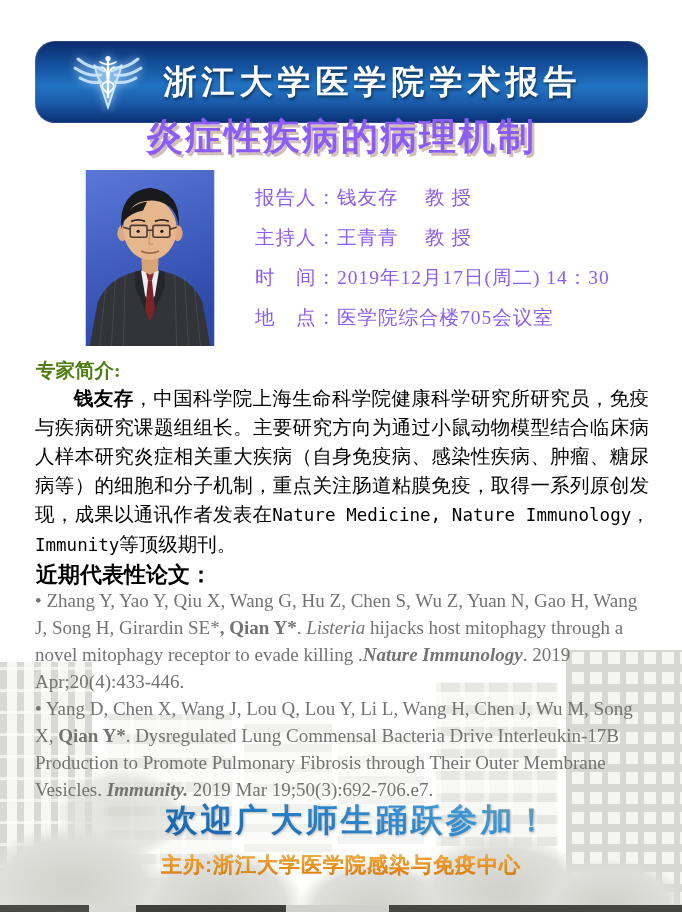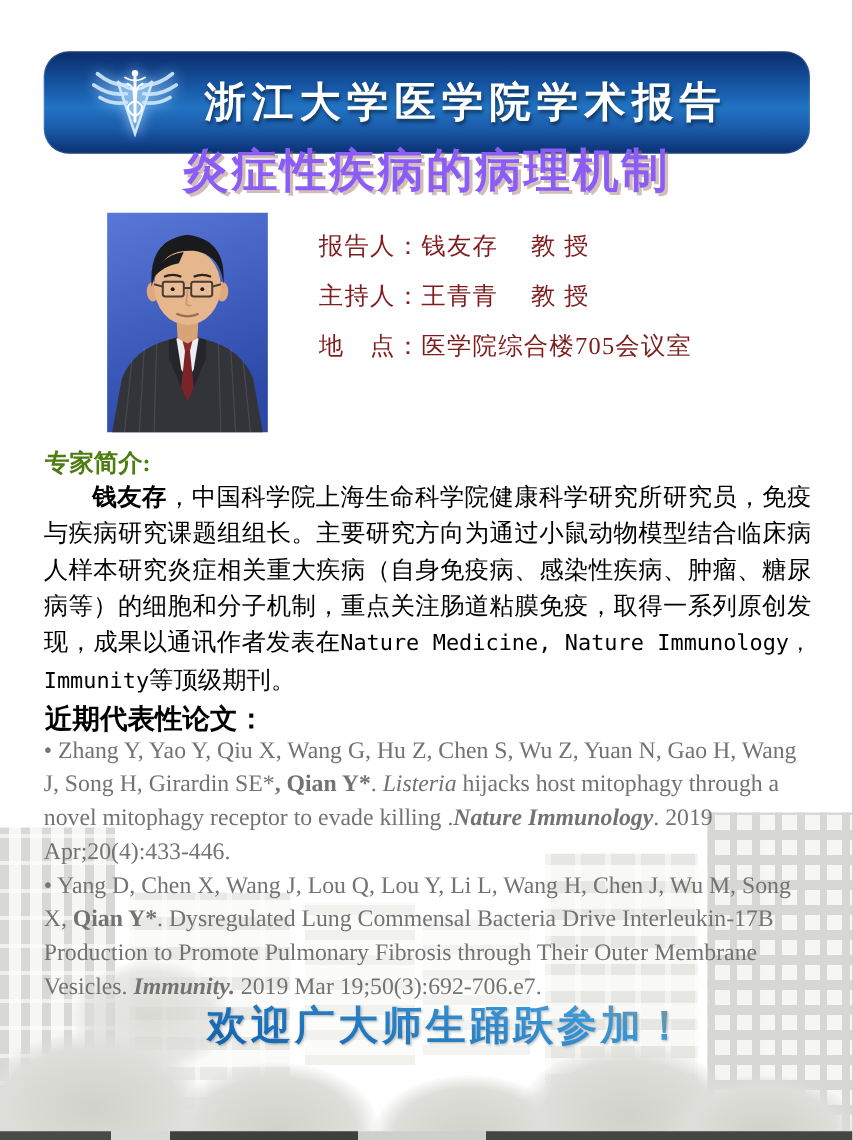--- a/index.html
+++ b/index.html
@@ -54,21 +54,21 @@
     filter: drop-shadow(0 0 5px rgba(170,215,255,.95)); }
   .banner-title { color:#ffffff; font-weight:bold; font-size:33px; letter-spacing:5px;
     font-family:"Liberation Sans","DejaVu Sans",sans-serif;
     text-shadow: 1px 2px 3px rgba(0,0,0,.5); white-space:nowrap; }
   .lecture-title { position:absolute; left:0; top:112px; width:100%; text-align:center;
     font-size:37px; font-weight:bold; color:#8b5cf6; letter-spacing:2px;
     font-family:"Liberation Sans","DejaVu Sans",sans-serif;
     text-shadow: 2.5px 2.5px 0 rgba(150,110,95,.45); }
   .photo { position:absolute; left:85px; top:170px; width:130px; height:176px; }
   .info { position:absolute; left:255px; top:186px; }
-  .info-line { font-size:19.5px; color:#7f1d1d; line-height:23px; margin-bottom:17px;
+  .info-line { font-size:19.5px; color:#8b5cf6; line-height:23px; margin-bottom:17px;
     white-space:nowrap; letter-spacing:1px; }
   .bio-head { position:absolute; left:36px; top:357px; font-size:19.5px; font-weight:bold; color:#4d7c0f; }
   .bio-para { position:absolute; left:35px; top:384px; width:614px;
     font-size:19.5px; line-height:29px; color:#000; text-align:justify; text-indent:2em; }
   .papers-head { position:absolute; left:36px; top:560px; font-size:22px; font-weight:bold; color:#000; }
   .papers { position:absolute; left:35px; top:587px; width:616px;
     font-size:19px; line-height:27px; color:#737373; text-align:left; }
   .papers p { margin:0; }
   .seg.b  { font-weight:bold; }
   .seg.i  { font-style:italic; }
@@ -176,28 +176,30 @@
       <path d="M70,52 Q77,49 84,52" stroke="#2a221c" stroke-width="1.8" fill="none"></path>
       <circle cx="53" cy="62" r="1.6" fill="#201812"></circle>
       <circle cx="77" cy="62" r="1.6" fill="#201812"></circle>
       <path d="M65,62 L64,74 Q65,76 68,75" stroke="#c99a70" stroke-width="1.4" fill="none"></path>
       <path d="M56,82 Q65,86 74,82" stroke="#9c6b52" stroke-width="1.8" fill="none"></path>
     </svg>
 
     <div class="info">
       <div class="info-line">报告人：钱友存　 教 授</div>
       <div class="info-line">主持人：王青青　 教 授</div>
+      <div class="info-line">时　间：2019年12月17日(周二) 14：30</div>
       <div class="info-line">地　点：医学院综合楼705会议室</div>
     </div>
 
     <div class="bio-head">专家简介:</div>
     <p class="bio-para"><span class="seg b">钱友存</span><span class="seg">，中国科学院上海生命科学院健康科学研究所研究员，免疫与疾病研究课题组组长。主要研究方向为通过小鼠动物模型结合临床病人样本研究炎症相关重大疾病（自身免疫病、感染性疾病、肿瘤、糖尿病等）的细胞和分子机制，重点关注肠道粘膜免疫，取得一系列原创发现，成果以通讯作者发表在</span><span class="seg mono">Nature Medicine, Nature Immunology， Immunity</span><span class="seg">等顶级期刊。</span></p>
 
     <div class="papers-head">近期代表性论文：</div>
     <div class="papers">
       <p><span class="seg">•  Zhang Y, Yao Y, Qiu X, Wang G, Hu Z, Chen S, Wu Z, Yuan N, Gao H, Wang J, Song H, Girardin SE*</span><span class="seg b">, Qian Y*</span><span class="seg">. </span><span class="seg i">Listeria</span><span class="seg"> hijacks host mitophagy through a novel mitophagy receptor to evade killing .</span><span class="seg bi">Nature Immunology</span><span class="seg">. 2019 Apr;20(4):433-446.</span></p>
       <p><span class="seg">• Yang D, Chen X, Wang J, Lou Q, Lou Y, Li L, Wang H, Chen J, Wu M, Song X, </span><span class="seg b">Qian Y*</span><span class="seg">. Dysregulated Lung Commensal Bacteria Drive Interleukin-17B Production to Promote Pulmonary Fibrosis through Their Outer Membrane Vesicles. </span><span class="seg bi">Immunity.</span><span class="seg">  2019 Mar 19;50(3):692-706.e7.</span></p>
     </div>
 
     <div class="welcome">欢迎广大师生踊跃参加！</div>
+    <div class="organizer">主办:浙江大学医学院感染与免疫中心</div>
 
   </div>
 </div>
 
 </body></html>

